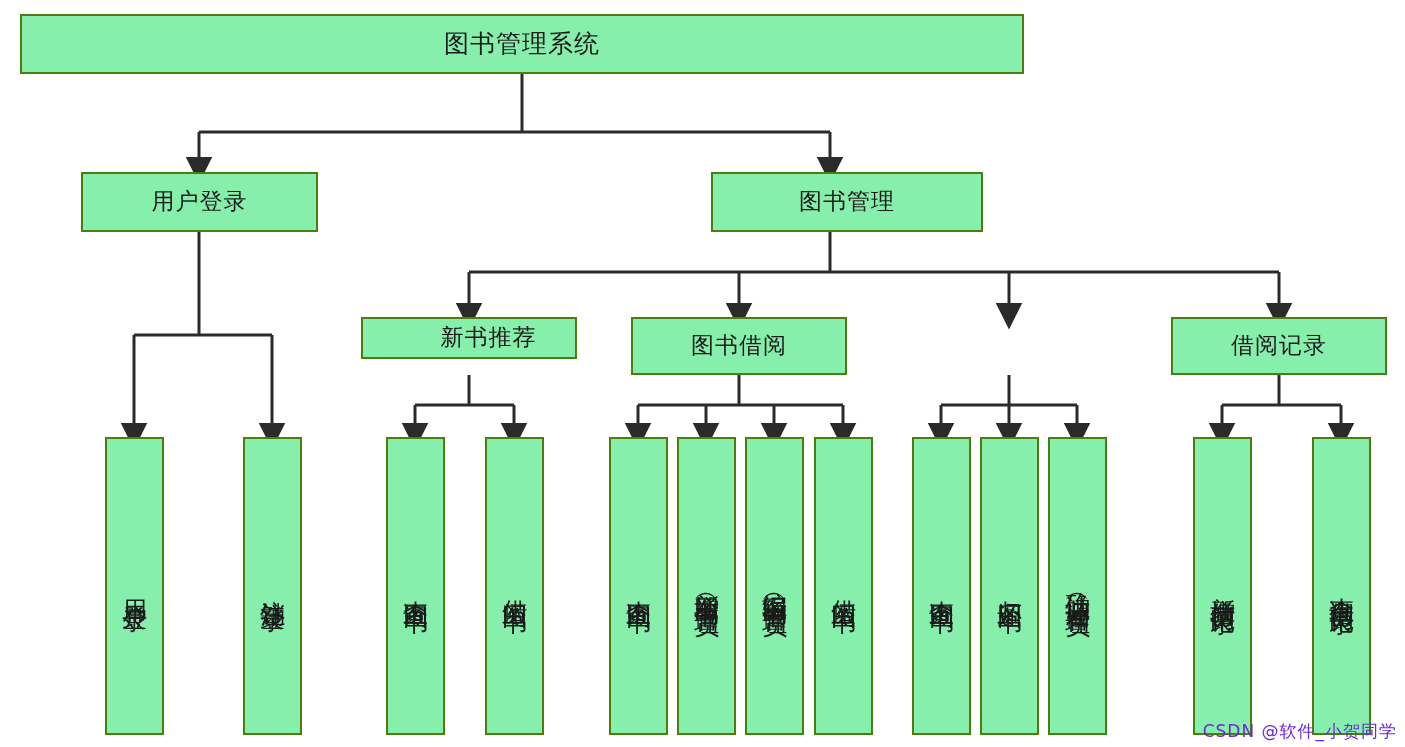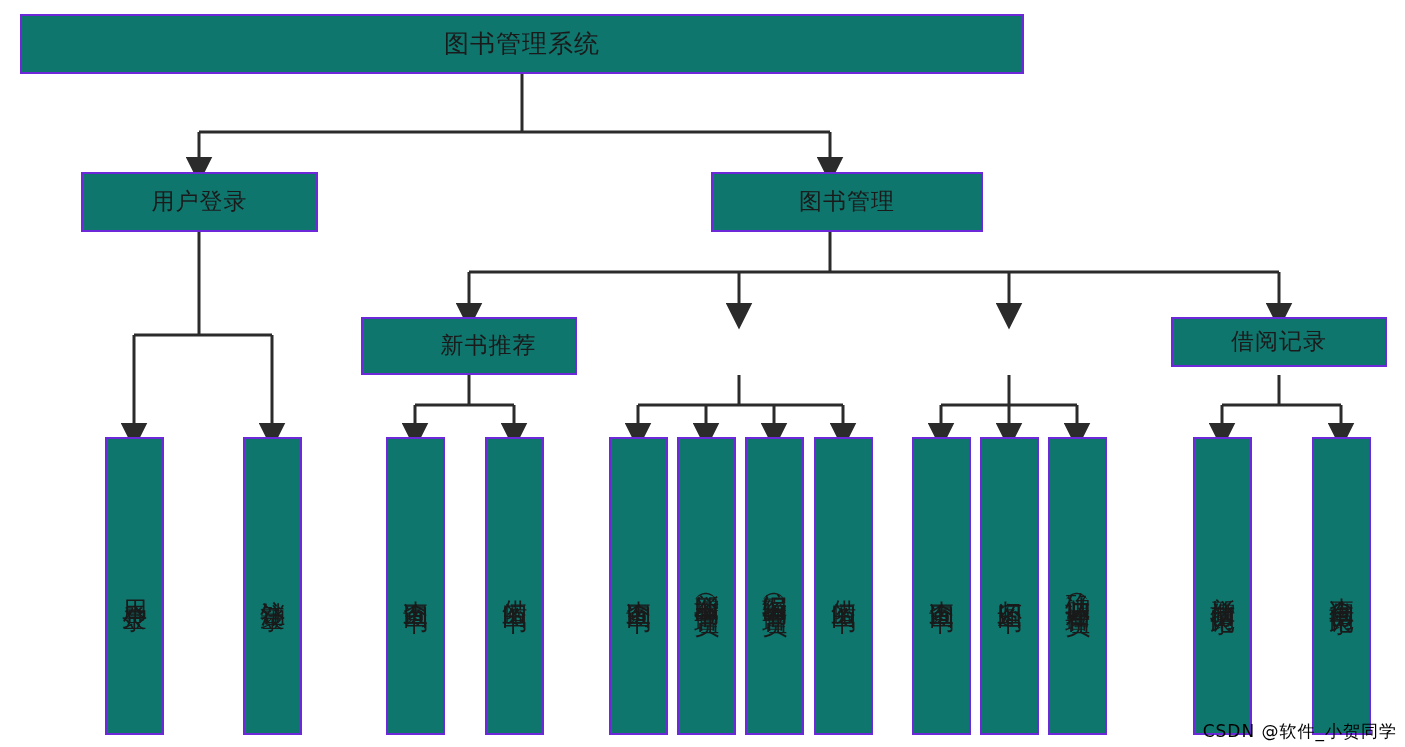--- a/index.html
+++ b/index.html
@@ -22,22 +22,22 @@
     position: absolute;
     left: 0;
     top: 0;
     width: 1405px;
     height: 747px;
     pointer-events: none;
   }
   .node {
     position: absolute;
     box-sizing: border-box;
-    background: #0f766e;
-    border: 2px solid #6d28d9;
+    background: #86efac;
+    border: 2px solid #4d7c0f;
     display: flex;
     align-items: center;
     justify-content: center;
     color: #1a1a1a;
   }
   .node.horiz {
     font-size: 23px;
     letter-spacing: 1px;
     line-height: 1.2;
   }
@@ -55,21 +55,21 @@
     white-space: nowrap;
   }
   #root-node {
     font-size: 25px;
   }
   .watermark {
     position: absolute;
     right: 8px;
     bottom: 4px;
     font-size: 17px;
-    color: #000000;
+    color: #6d28d9;
     letter-spacing: 1px;
     white-space: nowrap;
     font-family: "DejaVu Sans", "Liberation Sans", sans-serif;
   }
 </style>
 </head>
 <body>
 
 <div id="diagram-root">
 
@@ -131,27 +131,30 @@
   </div>
 
   <div class="node horiz" style="left:81px; top:172px; width:237px; height:60px;">
     <span class="label">用户登录</span>
   </div>
 
   <div class="node horiz" style="left:711px; top:172px; width:272px; height:60px;">
     <span class="label">图书管理</span>
   </div>
 
-  <div class="node horiz" style="left:361px; top:317px; width:216px; height:58px;padding-left:39px;">
+  <div class="node horiz" style="left:361px; top:317px; width:216px; height:42px;padding-left:39px;">
     <span class="label">新书推荐</span>
   </div>
 
-
-
-  <div class="node horiz" style="left:1171px; top:317px; width:216px; height:50px;text-align:right;">
+  <div class="node horiz" style="left:631px; top:317px; width:216px; height:58px;">
+    <span class="label">图书借阅</span>
+  </div>
+
+
+  <div class="node horiz" style="left:1171px; top:317px; width:216px; height:58px;text-align:right;">
     <span class="label">借阅记录</span>
   </div>
 
   <div class="node vert" style="left:105px; top:437px; width:59px; height:298px;">
     <span class="label">用户登录</span>
   </div>
 
   <div class="node vert" style="left:243px; top:437px; width:59px; height:298px;">
     <span class="label">注销登录</span>
   </div>

